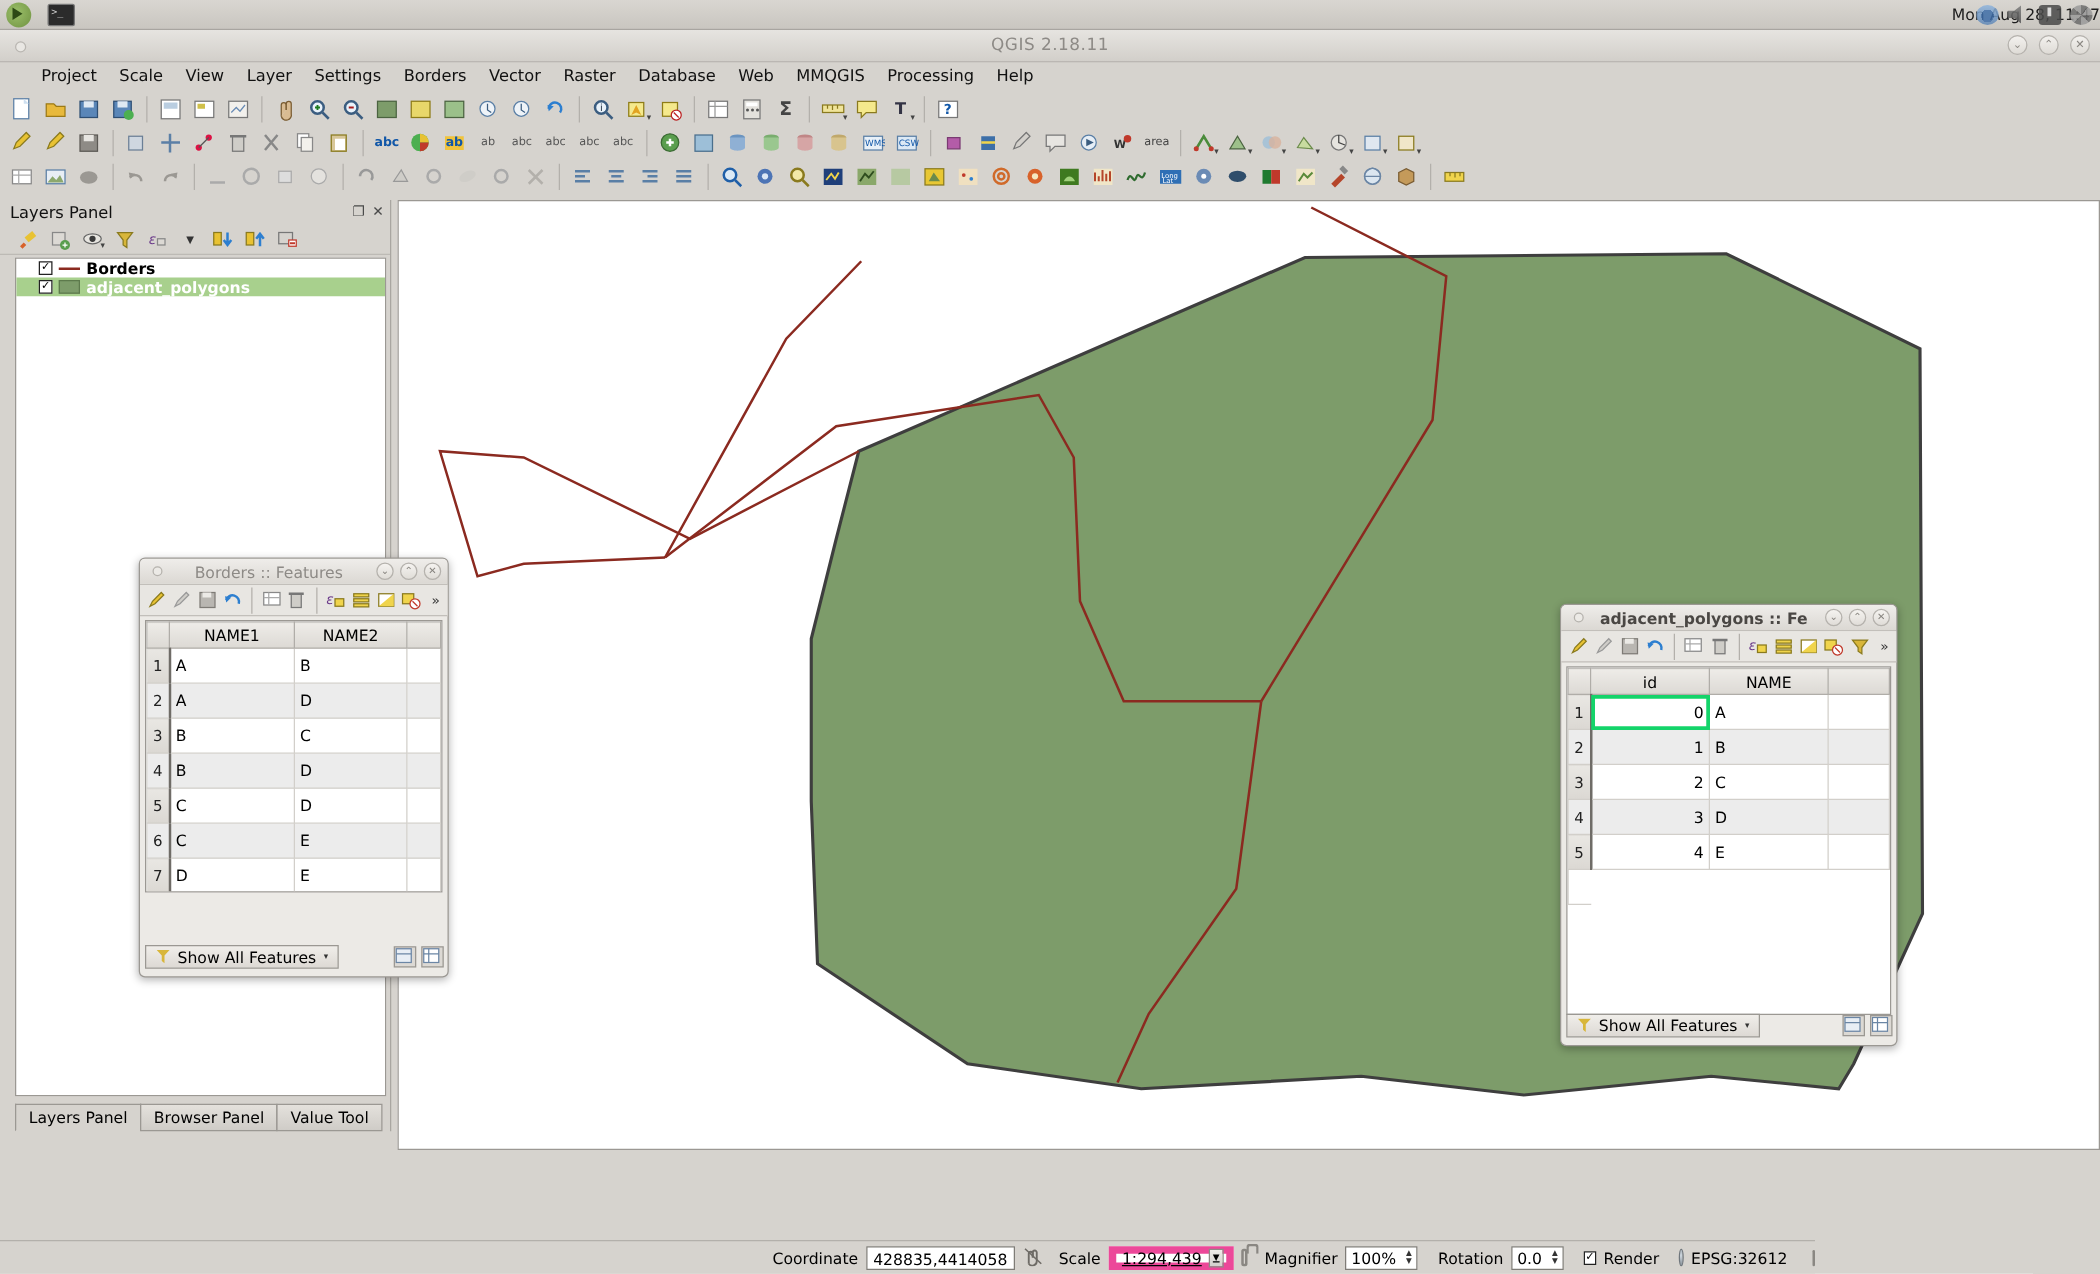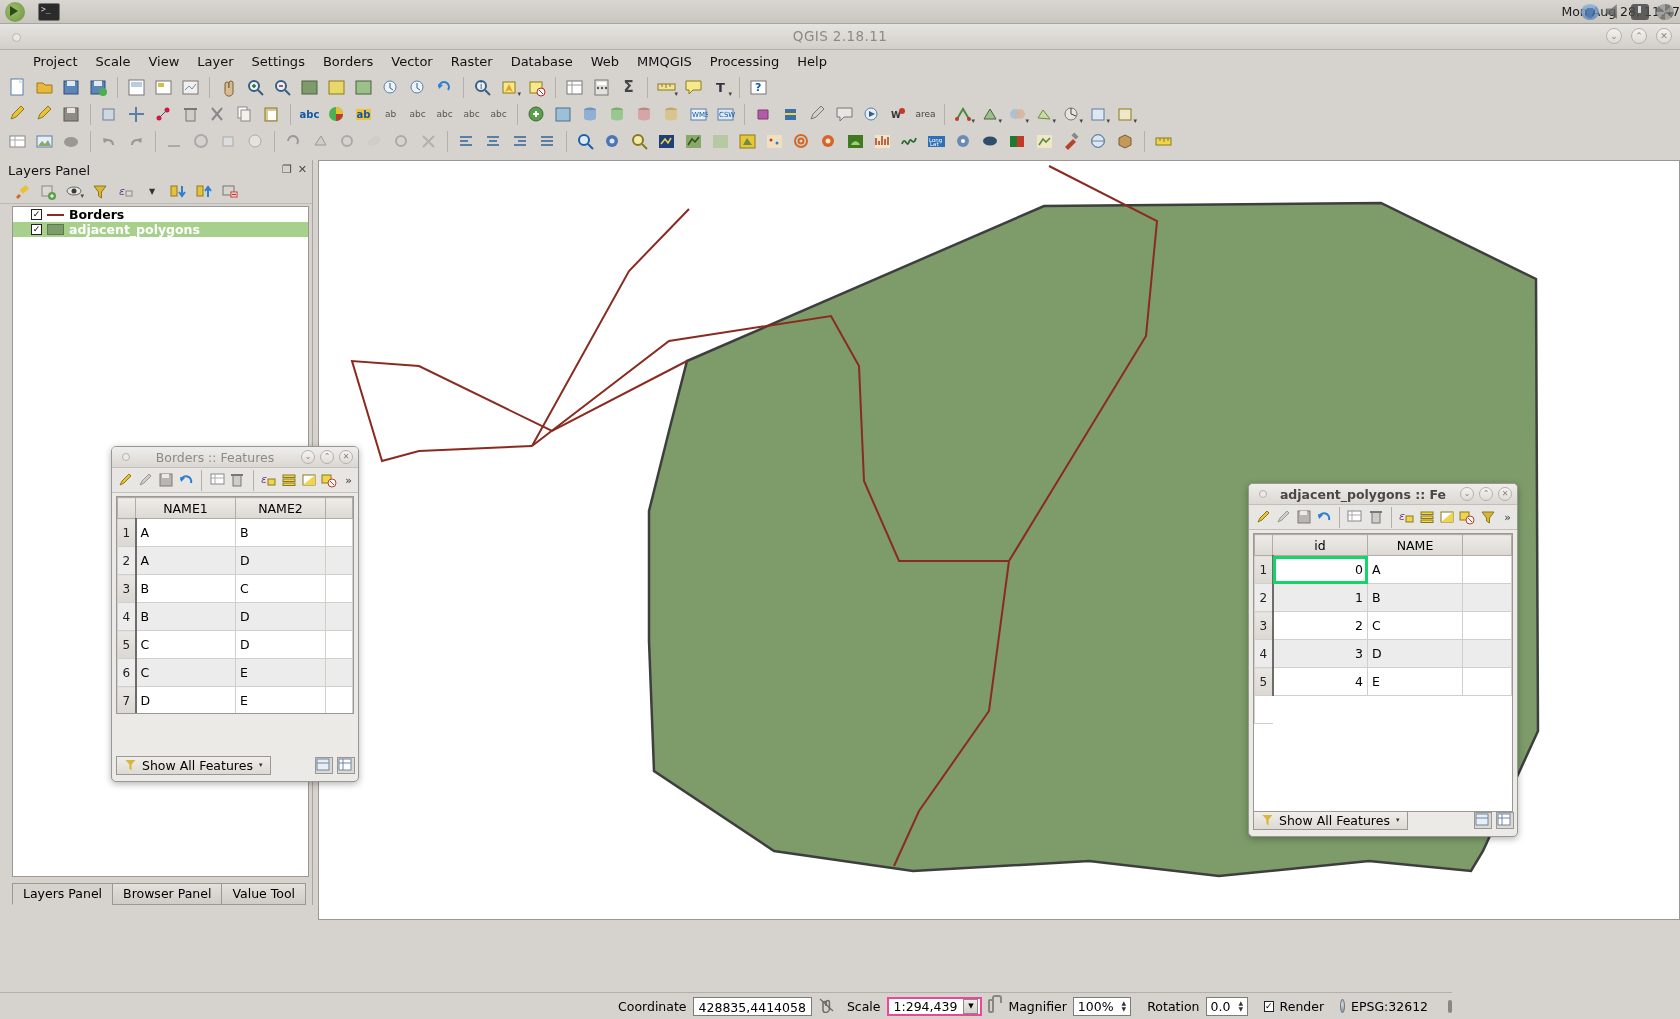--- a/index.html
+++ b/index.html
@@ -125,22 +125,22 @@
   .fbtn{width:18px;height:17px;border:1px solid #9b9893;background:#dcd9d4;}
 
   
   .statusbar{position:absolute;left:0;bottom:0;width:1452px;height:27px;background:#d6d3ce;
     border-top:1px solid #b3b0ab;display:flex;align-items:center;font-size:12.5px;gap:6px;}
   .sfield{border:1px solid #7f7c77;background:#fff;height:19px;line-height:19px;padding:0 5px;}
   .sspin{border:1px solid #7f7c77;background:#fff;height:19px;line-height:19px;padding:0 4px;
     display:inline-flex;align-items:center;}
   .spinarrows{display:flex;flex-direction:column;margin-left:auto;padding-left:8px;}
   .spinarrows i{font-size:6px;line-height:6px;color:#333;font-style:normal;}
-  .combo{border:2px solid #ec4899;background:#fff;height:19px;display:inline-flex;align-items:center;
-    padding:0 2px 0 5px;}
+  .combo{border:6px solid #ec4899;background:#fff;height:19px;display:inline-flex;align-items:center;
+    padding:0 2px 0 5px;text-decoration:underline;}
   .combobtn{width:15px;height:15px;background:linear-gradient(#eeece8,#d3d0cb);
     border:1px solid #8e8b86;margin-left:6px;display:flex;align-items:center;justify-content:center;
     font-size:7px;}
   .lockico{width:12px;height:14px;border:2px solid #8a8782;border-radius:2px;position:relative;}
   .lockico:before{content:"";position:absolute;left:2px;top:-6px;width:6px;height:6px;
     border:2px solid #8a8782;border-bottom:none;border-radius:3px 3px 0 0;}
   .globe{width:14px;height:14px;border-radius:50%;background:
     radial-gradient(circle at 35% 35%,#cfd8e0,#8a949c);border:1px solid #6f767c;}
   .msgico{width:16px;height:13px;background:#8a8782;border-radius:7px;position:relative;}
 </style>

